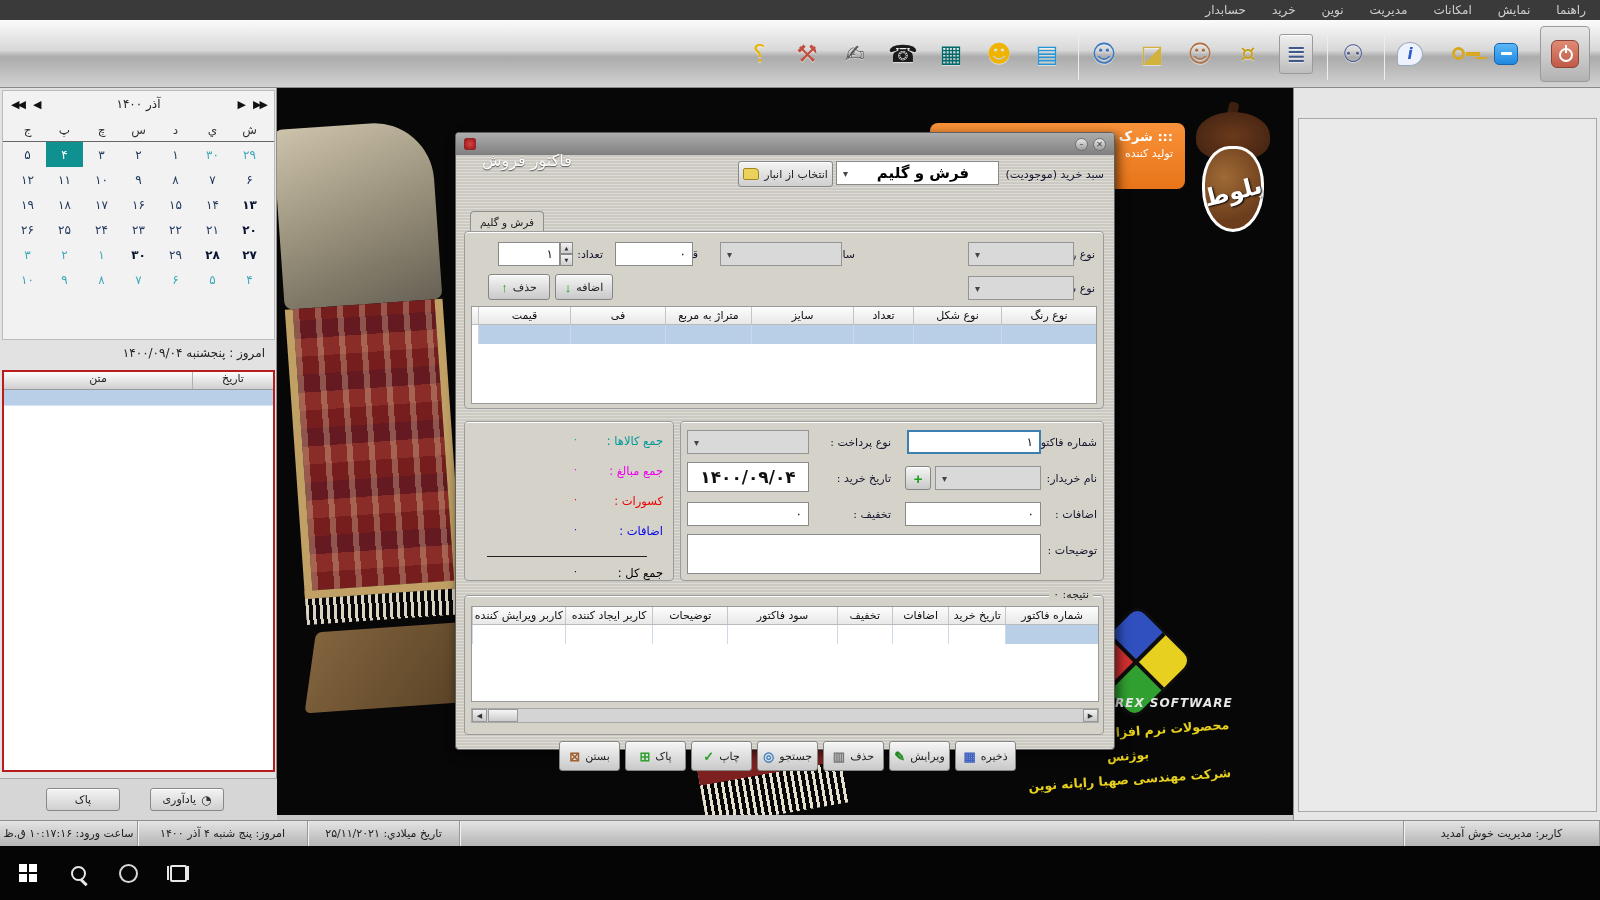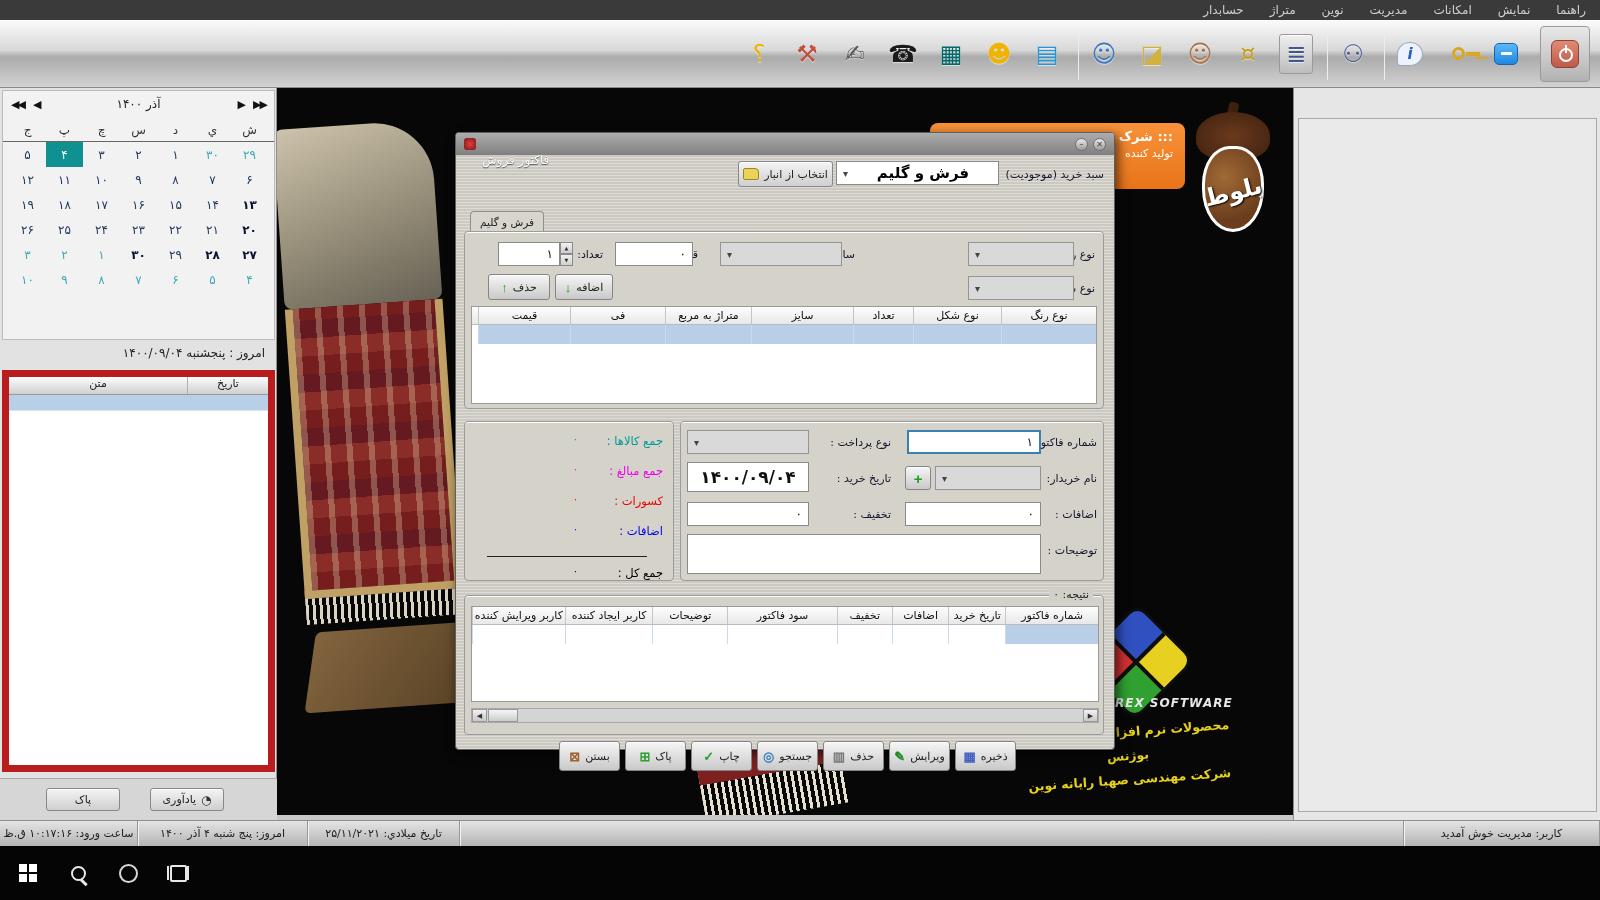--- a/index.html
+++ b/index.html
@@ -51,21 +51,21 @@
   .cal-headers, .cal-grid { display:grid; grid-template-columns:repeat(7,1fr); padding:0 6px; }
   .cal-headers { margin-top:6px; border-bottom:1px solid #666; padding-bottom:4px; }
   .cal-dow { text-align:center; font-size:12px; color:#333; }
   .cal-cell { height:25px; display:flex; align-items:center; justify-content:center;
               font-size:12px; color:#223a5e; }
   .cal-cell.b { font-weight:bold; color:#0a1430; }
   .cal-cell.m { color:#3fa8b8; }
   .cal-cell.sel { background:#0f9191; color:#fff; }
   .cal-today { position:absolute; left:2px; top:258px; width:273px; text-align:right; padding-right:10px;
                font-size:12px; color:#222; direction:rtl; }
-  .notes { position:absolute; left:2px; top:282px; width:273px; height:402px; background:#fff; border:7px solid #b91c1c; }
+  .notes { position:absolute; left:2px; top:282px; width:273px; height:402px; background:#fff; border:2px solid #b91c1c; }
   .notes-head { display:flex; height:18px; background:linear-gradient(180deg,#fdfdfd,#cfcfcf); border-bottom:1px solid #9a9a9a; }
   .notes-head .c-text { flex:1; border-right:1px solid #b0b0b0; text-align:center; font-size:11px; color:#222; }
   .notes-head .c-date { width:80px; text-align:center; font-size:11px; color:#222; }
   .notes-hrow { height:16px; background:#b9cfe8; border-bottom:1px solid #d8e2f0; }
   .left-actions { position:absolute; left:0; top:690px; width:277px; height:42px; background:#d6d6d6;
                   border-top:1px solid #aaa; display:flex; align-items:center; justify-content:flex-start; gap:30px; padding:0 0 0 46px; }
   .btn { border:1px solid #888; border-radius:3px; background:linear-gradient(180deg,#f4f4f4,#cfcfcf);
          box-shadow:inset 0 1px 0 #fff; font-size:11px; color:#222; display:flex; align-items:center;
          justify-content:center; gap:5px; cursor:default; font-family:"DejaVu Sans", sans-serif; }
   .left-actions .btn { width:74px; height:23px; }
@@ -120,21 +120,21 @@
             text-align:center; direction:rtl; transform:rotate(-4deg); line-height:1.9; }
 
   
   .dialog { position:absolute; left:178px; top:44px; width:660px; height:618px;
             background:#d2cfc7; border:1px solid #5f5f5f; border-radius:4px;
             box-shadow:3px 4px 12px rgba(0,0,0,.65); font-size:11px; }
   .dlg-stripes { background-image:repeating-linear-gradient(180deg, rgba(255,255,255,.28) 0 1px, rgba(0,0,0,.03) 1px 3px); }
   .dlg-title { height:22px; background:linear-gradient(180deg,#adadad,#7f7f7f); border-radius:3px 3px 0 0;
                display:flex; align-items:center; padding:0 8px; }
   .dlg-title-icon { width:12px; height:12px; background:radial-gradient(#e04040,#7a1515); border-radius:3px; margin-right:6px; }
-  .dlg-title-text { color:#fff; font-size:12px; text-shadow:0 1px 1px #555;margin-top:32px; }
+  .dlg-title-text { color:#fff; font-size:16px; text-shadow:0 1px 1px #555;margin-top:32px; }
   .dlg-winbtns { margin-left:auto; display:flex; gap:5px; }
   .wbtn { width:13px; height:13px; border-radius:50%; background:linear-gradient(180deg,#e8e8e8,#9d9d9d);
           border:1px solid #6f6f6f; color:#444; font-size:8px; line-height:11px; text-align:center; }
   .dlg-body { position:relative; height:596px; }
 
   .fld-label { position:absolute; direction:rtl; color:#15152e; font-size:11px; white-space:nowrap; }
   .combo { position:absolute; height:24px; background:#d9d9d9; border:1px solid #949494;
            display:flex; align-items:center; padding-left:6px; color:#555; }
   .combo .arr { font-size:10px; color:#444; }
   .tinput { position:absolute; height:24px; background:#fff; border:1px solid #8a8a8a;
@@ -197,21 +197,21 @@
   .tk-view::before { content:""; width:13px; height:13px; border:2px solid #e8e8e8; border-radius:2px; }
   .tk-view::after { content:""; position:absolute; left:1px; top:5px; width:2px; height:14px; background:#e8e8e8; box-shadow:20px 0 0 #e8e8e8; }
 </style>
 </head>
 <body>
 
 <div class="screen">
 
   <div class="menubar">
       <span class="menu-item" dir="rtl">حسابدار</span>
-      <span class="menu-item" dir="rtl">متراژ</span>
+      <span class="menu-item" dir="rtl">خرید</span>
       <span class="menu-item" dir="rtl">نوین</span>
       <span class="menu-item" dir="rtl">مدیریت</span>
       <span class="menu-item" dir="rtl">امکانات</span>
       <span class="menu-item" dir="rtl">نمایش</span>
       <span class="menu-item" dir="rtl">راهنما</span>
     </div>
 
   <div class="toolbar">
       <div class="tb-icon" style="color: rgb(232, 180, 0); text-shadow: rgba(255, 255, 255, 0.6) 0px 1px 1px;">؟</div>
       <div class="tb-icon" style="color: rgb(192, 80, 64); text-shadow: rgba(255, 255, 255, 0.6) 0px 1px 1px;">⚒</div>

